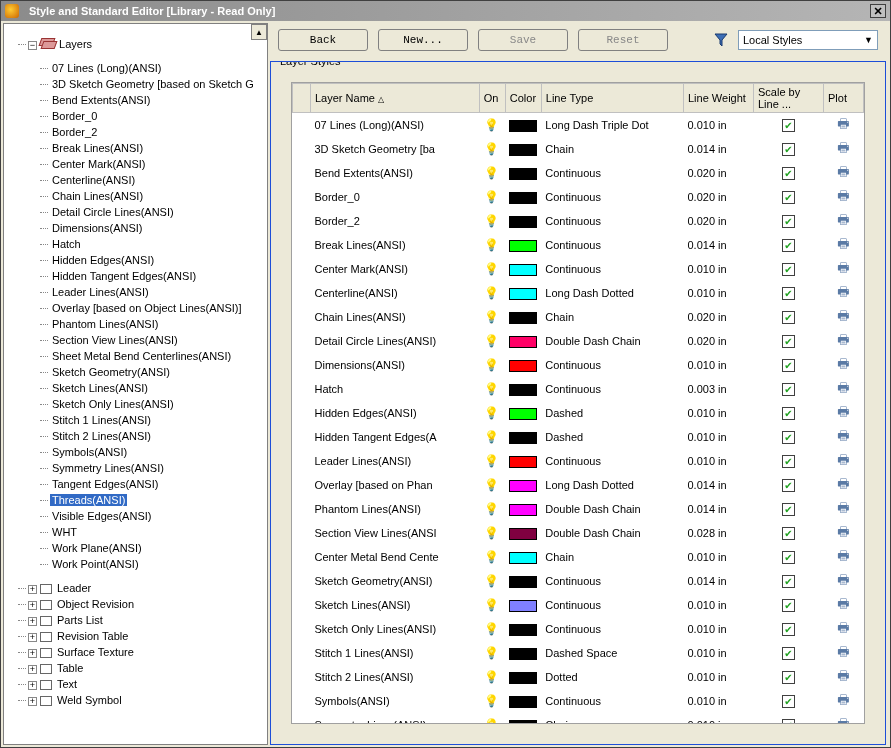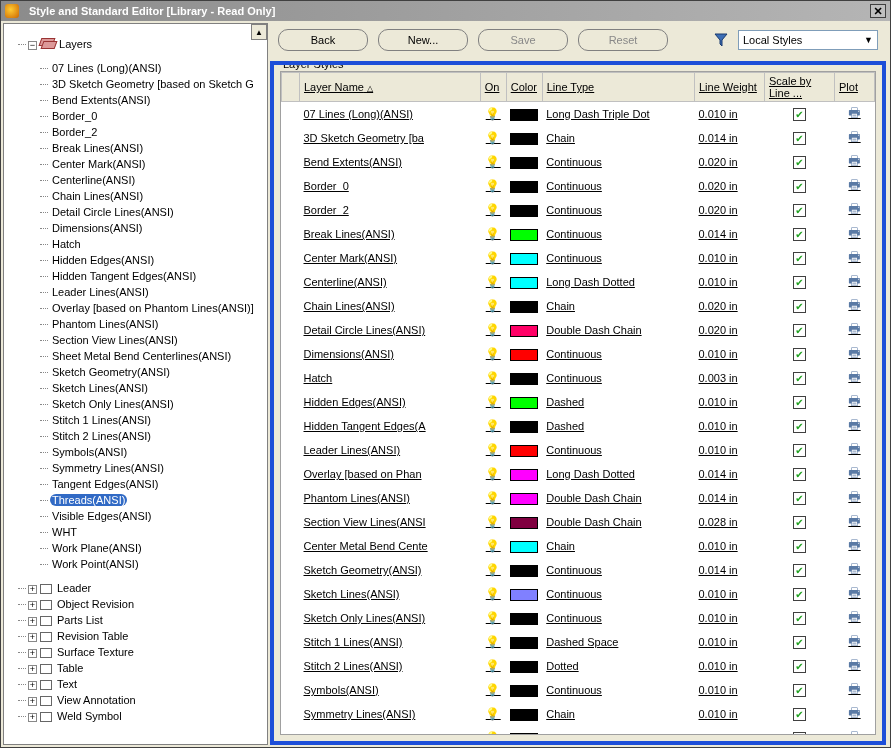--- a/index.html
+++ b/index.html
@@ -2,36 +2,36 @@
 <html><head>
 <meta charset="utf-8">
 <style>
   * { box-sizing: border-box; font-family: Tahoma, sans-serif; font-size: 11px; }
   body { margin: 0; background: #ece9d8; width: 891px; height: 748px; overflow: hidden; }
   .window { width: 891px; height: 748px; border: 1px solid #404040; display: flex; flex-direction: column; }
   .titlebar { background: linear-gradient(to right, #8b8b8b, #b5b5b5); color: #fff; height: 20px; display: flex; align-items: center; padding: 0 4px; font-weight: bold; justify-content: space-between; }
   .titlebar-left { display:flex; align-items:center; gap:10px;}
   .close-btn { width: 16px; height: 14px; background: #c0c0c0; border: 1px solid #404040; display:flex; align-items:center; justify-content:center; color:#000; font-weight:bold; cursor:pointer;}
   .toolbar-area { padding: 6px 8px 4px 8px; display:flex; align-items:center; gap: 10px; }
-  .btn { width: 90px; height: 22px; background: #ece9d8; border: 1px solid #808080; border-radius: 10px; text-align:center; line-height:20px; cursor:pointer; }
+  .btn { width: 90px; height: 22px; background: #ece9d8; border: 1px solid #808080; border-radius: 3px; text-align:center; line-height:20px; cursor:pointer;font-family:Liberation Mono, monospace; }
   .btn.disabled { color:#888; }
   .funnel { color:#2a5db0; font-size:13px; margin-left:auto; }
   .combo { width:140px; height:20px; border:1px solid #7f9db9; background:#fff; display:flex; align-items:center; padding:0 4px; justify-content:space-between;}
   .combo .arrow { font-size:9px; color:#000; }
   .main { flex:1; display:flex; min-height:0; }
   .tree-pane { width:265px; border:1px solid #808080; background:#fff; margin:2px; overflow:auto; position:relative;}
   .tree-scrollbar-btn { position:absolute; top:0; right:0; width:16px; height:16px; background:#ece9d8; border:1px solid #808080; display:flex; align-items:center; justify-content:center; font-size:8px;}
   .tree ul { list-style:none; margin:8px; padding:0 0 0 14px; }
   .tree li { white-space:nowrap; line-height:16px; position:relative;}
   .tree li::before { content:""; position:absolute; left:-10px; top:8px; width:8px; border-top:1px dotted #888;}
   .tree-label { cursor:pointer; padding:0 2px;}
-  .tree-label.selected { background:#316ac5; color:#fff;border-radius:6px; }
+  .tree-label.selected { background:#316ac5; color:#fff; }
   .expander { display:inline-block; width:9px; height:9px; border:1px solid #888; text-align:center; line-height:7px; font-size:9px; margin-right:3px; background:#fff; cursor:pointer; vertical-align:middle;}
   .right-pane { flex:1; margin:2px 4px 2px 0; display:flex; flex-direction:column; min-width:0;}
-  .fieldset { border:4px solid #1d4ed8; padding:6px; flex:1; overflow:hidden; display:flex; flex-direction:column; position:relative;text-decoration:underline;}
+  .fieldset { border:1px solid #1d4ed8; padding:20px; flex:1; overflow:hidden; display:flex; flex-direction:column; position:relative;}
   .fieldset-label { position:absolute; top:-7px; left:6px; background:#ece9d8; padding:0 3px;}
   .tbl { width: 100%; border-collapse: collapse; background:#fff; }
   .tbl-head th { background:#ece9d8; border:1px solid #c0c0c0; text-align:left; font-weight:normal; padding:2px 4px; height:18px;}
   .tbl-body-wrap { flex:1; overflow:auto; border:1px solid #a0a0a0;}
   .tbl td { padding:1px 4px; height:18px; white-space:nowrap;}
   .col-on { width:26px; text-align:center;}
   .col-color { width:36px;}
   .col-lw { width:70px;}
   .col-scale { width:70px; text-align:center;margin-top:40px;}
   .col-plot { width:40px; text-align:center;}
@@ -73,21 +73,21 @@
                 <li><span class="tree-label">Break Lines(ANSI)</span></li>
                 <li><span class="tree-label">Center Mark(ANSI)</span></li>
                 <li><span class="tree-label">Centerline(ANSI)</span></li>
                 <li><span class="tree-label">Chain Lines(ANSI)</span></li>
                 <li><span class="tree-label">Detail Circle Lines(ANSI)</span></li>
                 <li><span class="tree-label">Dimensions(ANSI)</span></li>
                 <li><span class="tree-label">Hatch</span></li>
                 <li><span class="tree-label">Hidden Edges(ANSI)</span></li>
                 <li><span class="tree-label">Hidden Tangent Edges(ANSI)</span></li>
                 <li><span class="tree-label">Leader Lines(ANSI)</span></li>
-                <li><span class="tree-label">Overlay [based on Phantom Lines(ANSI)]</span></li>
+                <li><span class="tree-label">Overlay [based on Object Lines(ANSI)]</span></li>
                 <li><span class="tree-label">Phantom Lines(ANSI)</span></li>
                 <li><span class="tree-label">Section View Lines(ANSI)</span></li>
                 <li><span class="tree-label">Sheet Metal Bend Centerlines(ANSI)</span></li>
                 <li><span class="tree-label">Sketch Geometry(ANSI)</span></li>
                 <li><span class="tree-label">Sketch Lines(ANSI)</span></li>
                 <li><span class="tree-label">Sketch Only Lines(ANSI)</span></li>
                 <li><span class="tree-label">Stitch 1 Lines(ANSI)</span></li>
                 <li><span class="tree-label">Stitch 2 Lines(ANSI)</span></li>
                 <li><span class="tree-label">Symbols(ANSI)</span></li>
                 <li><span class="tree-label">Symmetry Lines(ANSI)</span></li>
@@ -98,21 +98,20 @@
                 <li><span class="tree-label">Work Plane(ANSI)</span></li>
                 <li><span class="tree-label">Work Point(ANSI)</span></li>
               </ul></li>
             <li><span class="expander">+</span><span class="cat-icon"></span><span class="tree-label">Leader</span></li>
             <li><span class="expander">+</span><span class="cat-icon"></span><span class="tree-label">Object Revision</span></li>
             <li><span class="expander">+</span><span class="cat-icon"></span><span class="tree-label">Parts List</span></li>
             <li><span class="expander">+</span><span class="cat-icon"></span><span class="tree-label">Revision Table</span></li>
             <li><span class="expander">+</span><span class="cat-icon"></span><span class="tree-label">Surface Texture</span></li>
             <li><span class="expander">+</span><span class="cat-icon"></span><span class="tree-label">Table</span></li>
             <li><span class="expander">+</span><span class="cat-icon"></span><span class="tree-label">Text</span></li>
-            <li><span class="expander">+</span><span class="cat-icon"></span><span class="tree-label">View Annotation</span></li>
             <li><span class="expander">+</span><span class="cat-icon"></span><span class="tree-label">Weld Symbol</span></li>
           </ul>
         </div>
     </div>
 
     <div class="right-pane">
       <div class="toolbar-area">
         <div class="btn">Back</div>
         <div class="btn">New...</div>
         <div class="btn disabled">Save</div>

